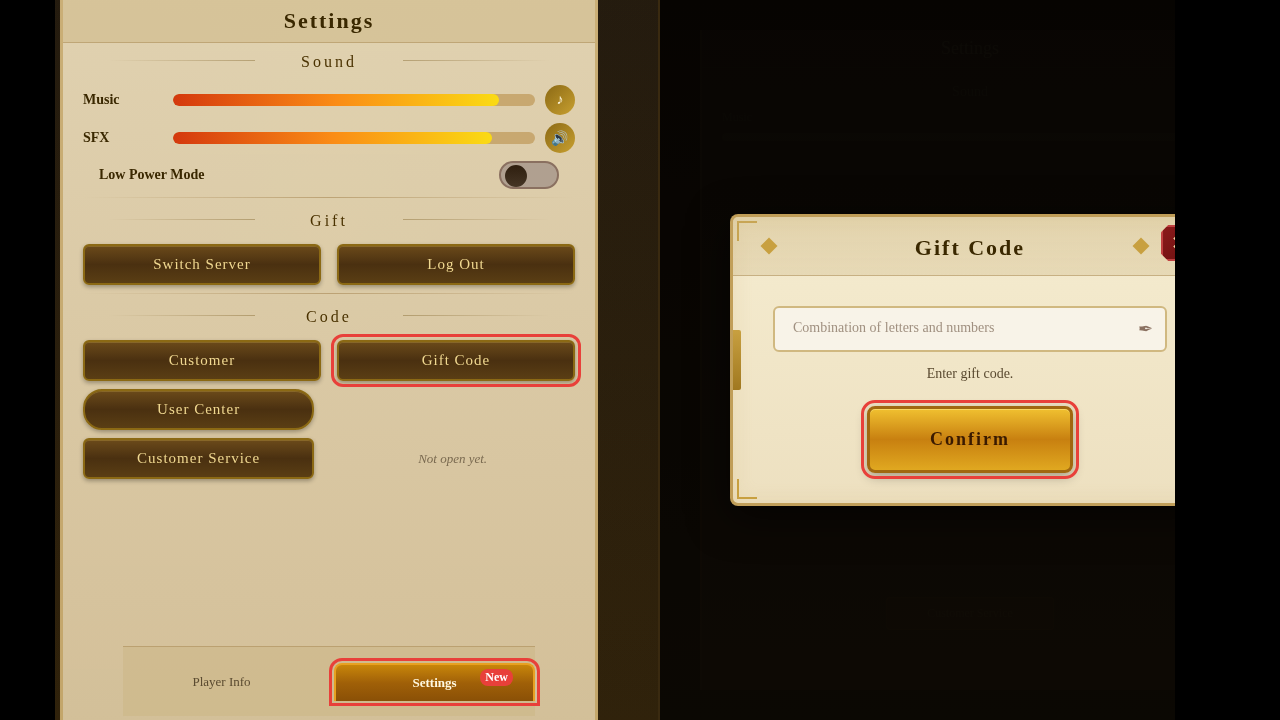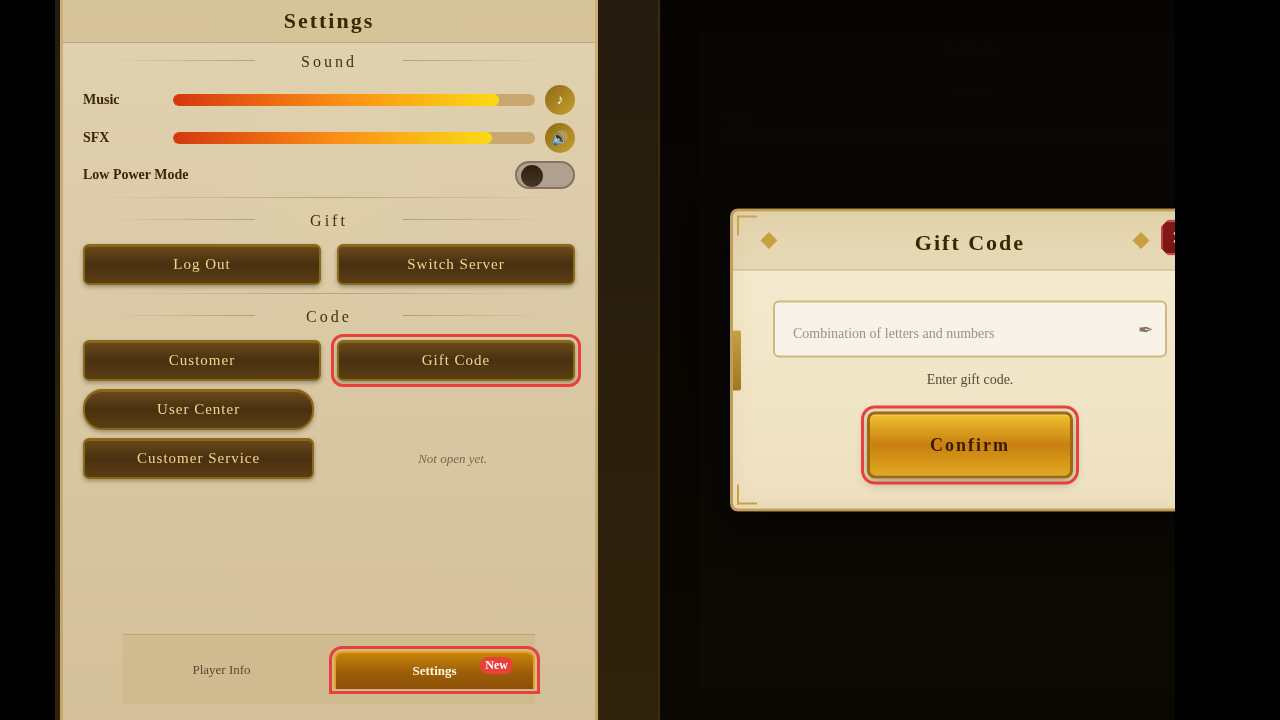--- a/index.html
+++ b/index.html
@@ -120,21 +120,21 @@
       align-items: center;
       justify-content: center;
       font-size: 14px;
       color: #fff8e1;
       flex-shrink: 0;
     }
 
     .power-row {
       display: flex;
       align-items: center;
-      margin: 8px 0;
+      margin: 8px 16px;
       gap: 10px;
     }
 
     .power-label {
       font-size: 14px;
       color: #3a2800;
       font-weight: bold;
       flex: 1;
     }
 
@@ -209,21 +209,21 @@
       font-size: 13px;
       color: #7a6a50;
       font-style: italic;
       flex: 1;
       text-align: center;
     }
 
     
     .bottom-nav {
       position: absolute;
-      bottom: 16px;
+      bottom: 4px;
       left: 60px;
       right: 60px;
       height: 70px;
       display: flex;
       align-items: center;
       justify-content: center;
       gap: 14px;
       background: rgba(200,175,120,0.3);
       border-top: 1px solid rgba(140,100,40,0.3);
     }
@@ -338,21 +338,21 @@
       padding: 30px 40px;
     }
 
     .gift-input-wrapper {
       position: relative;
       margin-bottom: 14px;
     }
 
     .gift-input {
       width: 100%;
-      padding: 23px 50px 14px 18px;
+      padding: 12px 50px 14px 18px;
       background: #f8f3e8;
       border: 2px solid #d0b880;
       border-radius: 6px;
       font-size: 14px;
       color: #7a6a50;
       font-family: 'Georgia', serif;
       outline: none;
     }
 
     .gift-input::placeholder {
@@ -572,22 +572,22 @@
           <div class="toggle-thumb"></div>
         </div>
       </div>
     </div>
 
     <div class="section-divider"></div>
 
     <div class="user-section">
       <div class="section-header">Gift</div>
       <div class="btn-row">
+        <button class="game-btn">Switch Server</button>
         <button class="game-btn">Log Out</button>
-        <button class="game-btn">Switch Server</button>
       </div>
     </div>
 
     <div class="section-divider"></div>
 
     <div class="misc-section">
       <div class="section-header">Code</div>
       <div class="btn-row">
         <button class="game-btn">Customer</button>
         <button class="game-btn btn-highlight">Gift Code</button>

